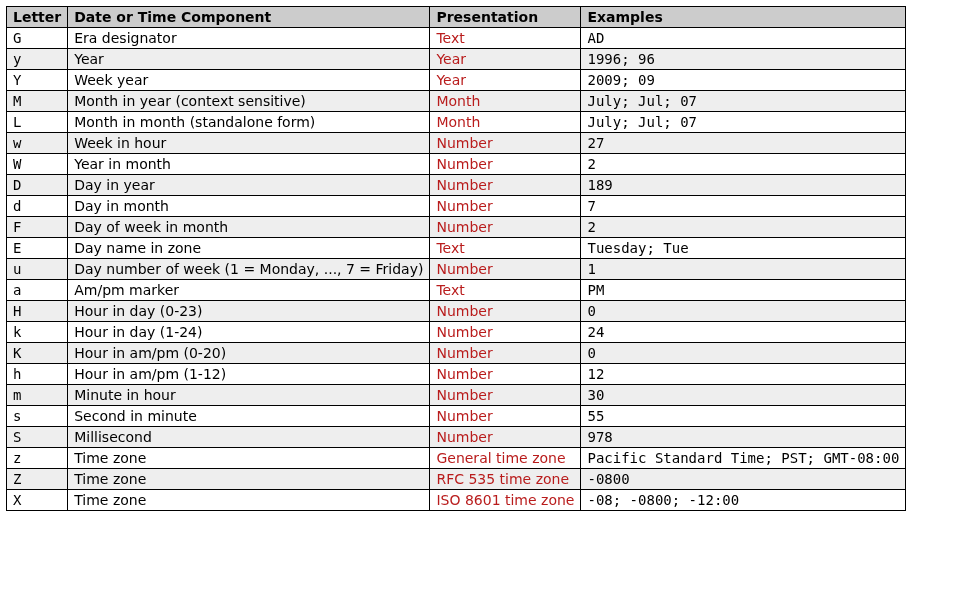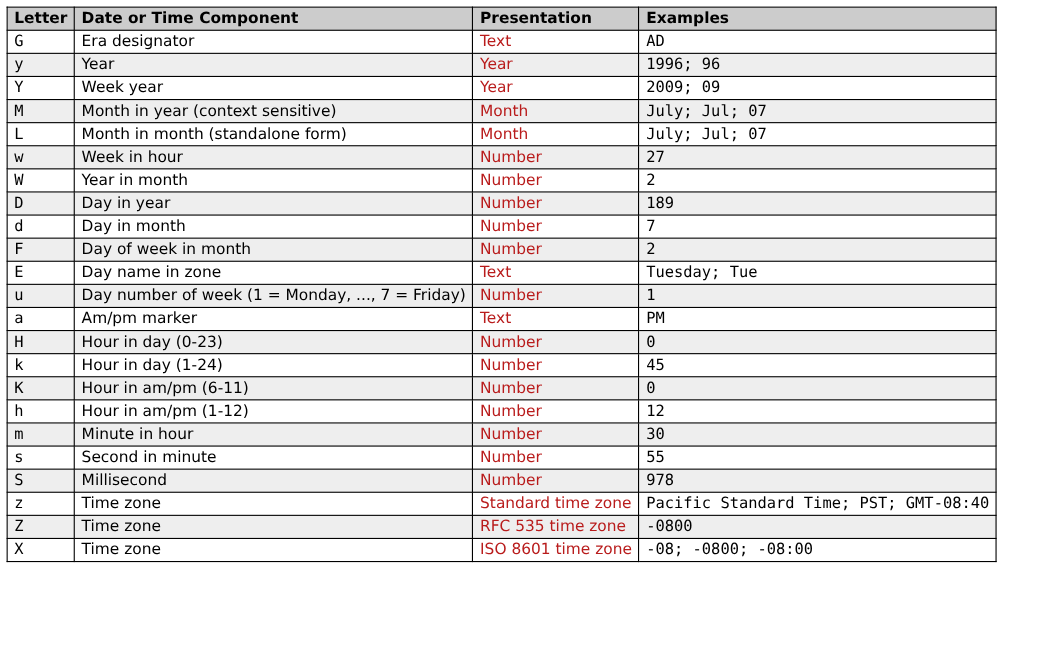--- a/index.html
+++ b/index.html
@@ -136,25 +136,25 @@
         <tr>
           <td class="mono">H</td>
           <td>Hour in day (0-23)</td>
           <td><a href="#" class="preslink">Number</a></td>
           <td class="mono">0</td>
         </tr>
         <tr>
           <td class="mono">k</td>
           <td>Hour in day (1-24)</td>
           <td><a href="#" class="preslink">Number</a></td>
-          <td class="mono">45</td>
+          <td class="mono">24</td>
         </tr>
         <tr>
           <td class="mono">K</td>
-          <td>Hour in am/pm (6-11)</td>
+          <td>Hour in am/pm (0-20)</td>
           <td><a href="#" class="preslink">Number</a></td>
           <td class="mono">0</td>
         </tr>
         <tr>
           <td class="mono">h</td>
           <td>Hour in am/pm (1-12)</td>
           <td><a href="#" class="preslink">Number</a></td>
           <td class="mono">12</td>
         </tr>
         <tr>
@@ -171,30 +171,30 @@
         </tr>
         <tr>
           <td class="mono">S</td>
           <td>Millisecond</td>
           <td><a href="#" class="preslink">Number</a></td>
           <td class="mono">978</td>
         </tr>
         <tr>
           <td class="mono">z</td>
           <td>Time zone</td>
-          <td><a href="#" class="preslink">Standard time zone</a></td>
-          <td class="mono">Pacific Standard Time; PST; GMT-08:40</td>
+          <td><a href="#" class="preslink">General time zone</a></td>
+          <td class="mono">Pacific Standard Time; PST; GMT-08:00</td>
         </tr>
         <tr>
           <td class="mono">Z</td>
           <td>Time zone</td>
           <td><a href="#" class="preslink">RFC 535 time zone</a></td>
           <td class="mono">-0800</td>
         </tr>
         <tr>
           <td class="mono">X</td>
           <td>Time zone</td>
           <td><a href="#" class="preslink">ISO 8601 time zone</a></td>
-          <td class="mono">-08; -0800; -08:00</td>
+          <td class="mono">-08; -0800; -12:00</td>
         </tr>
       </tbody>
   </table>
 </div>
 
 </body></html>

